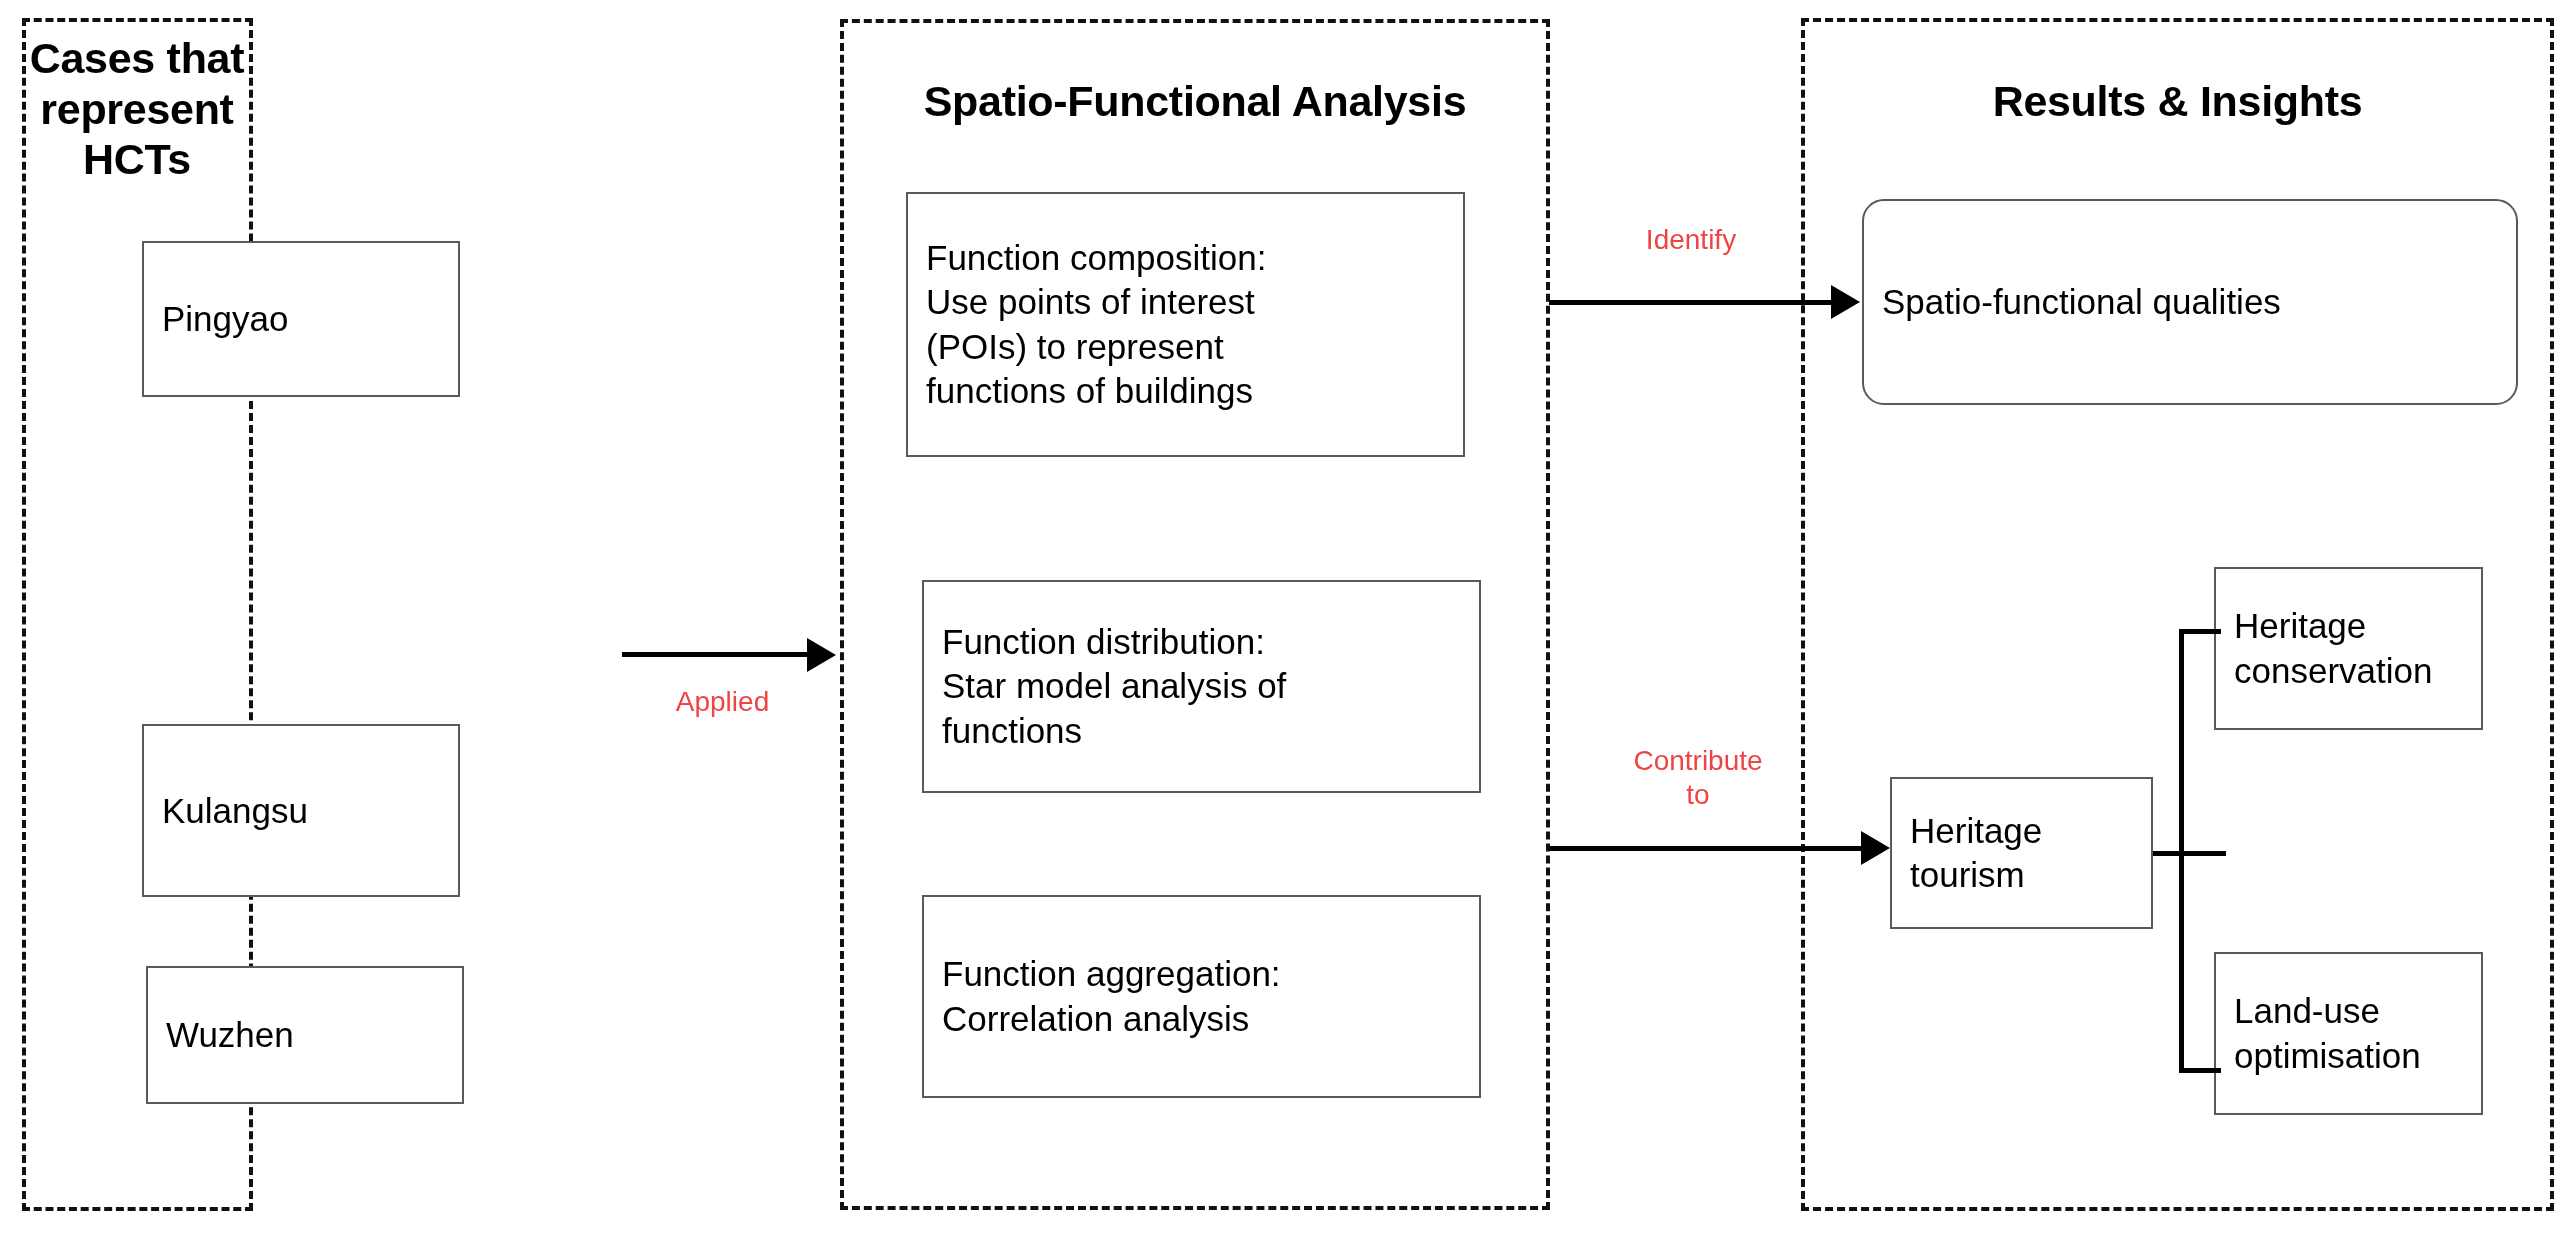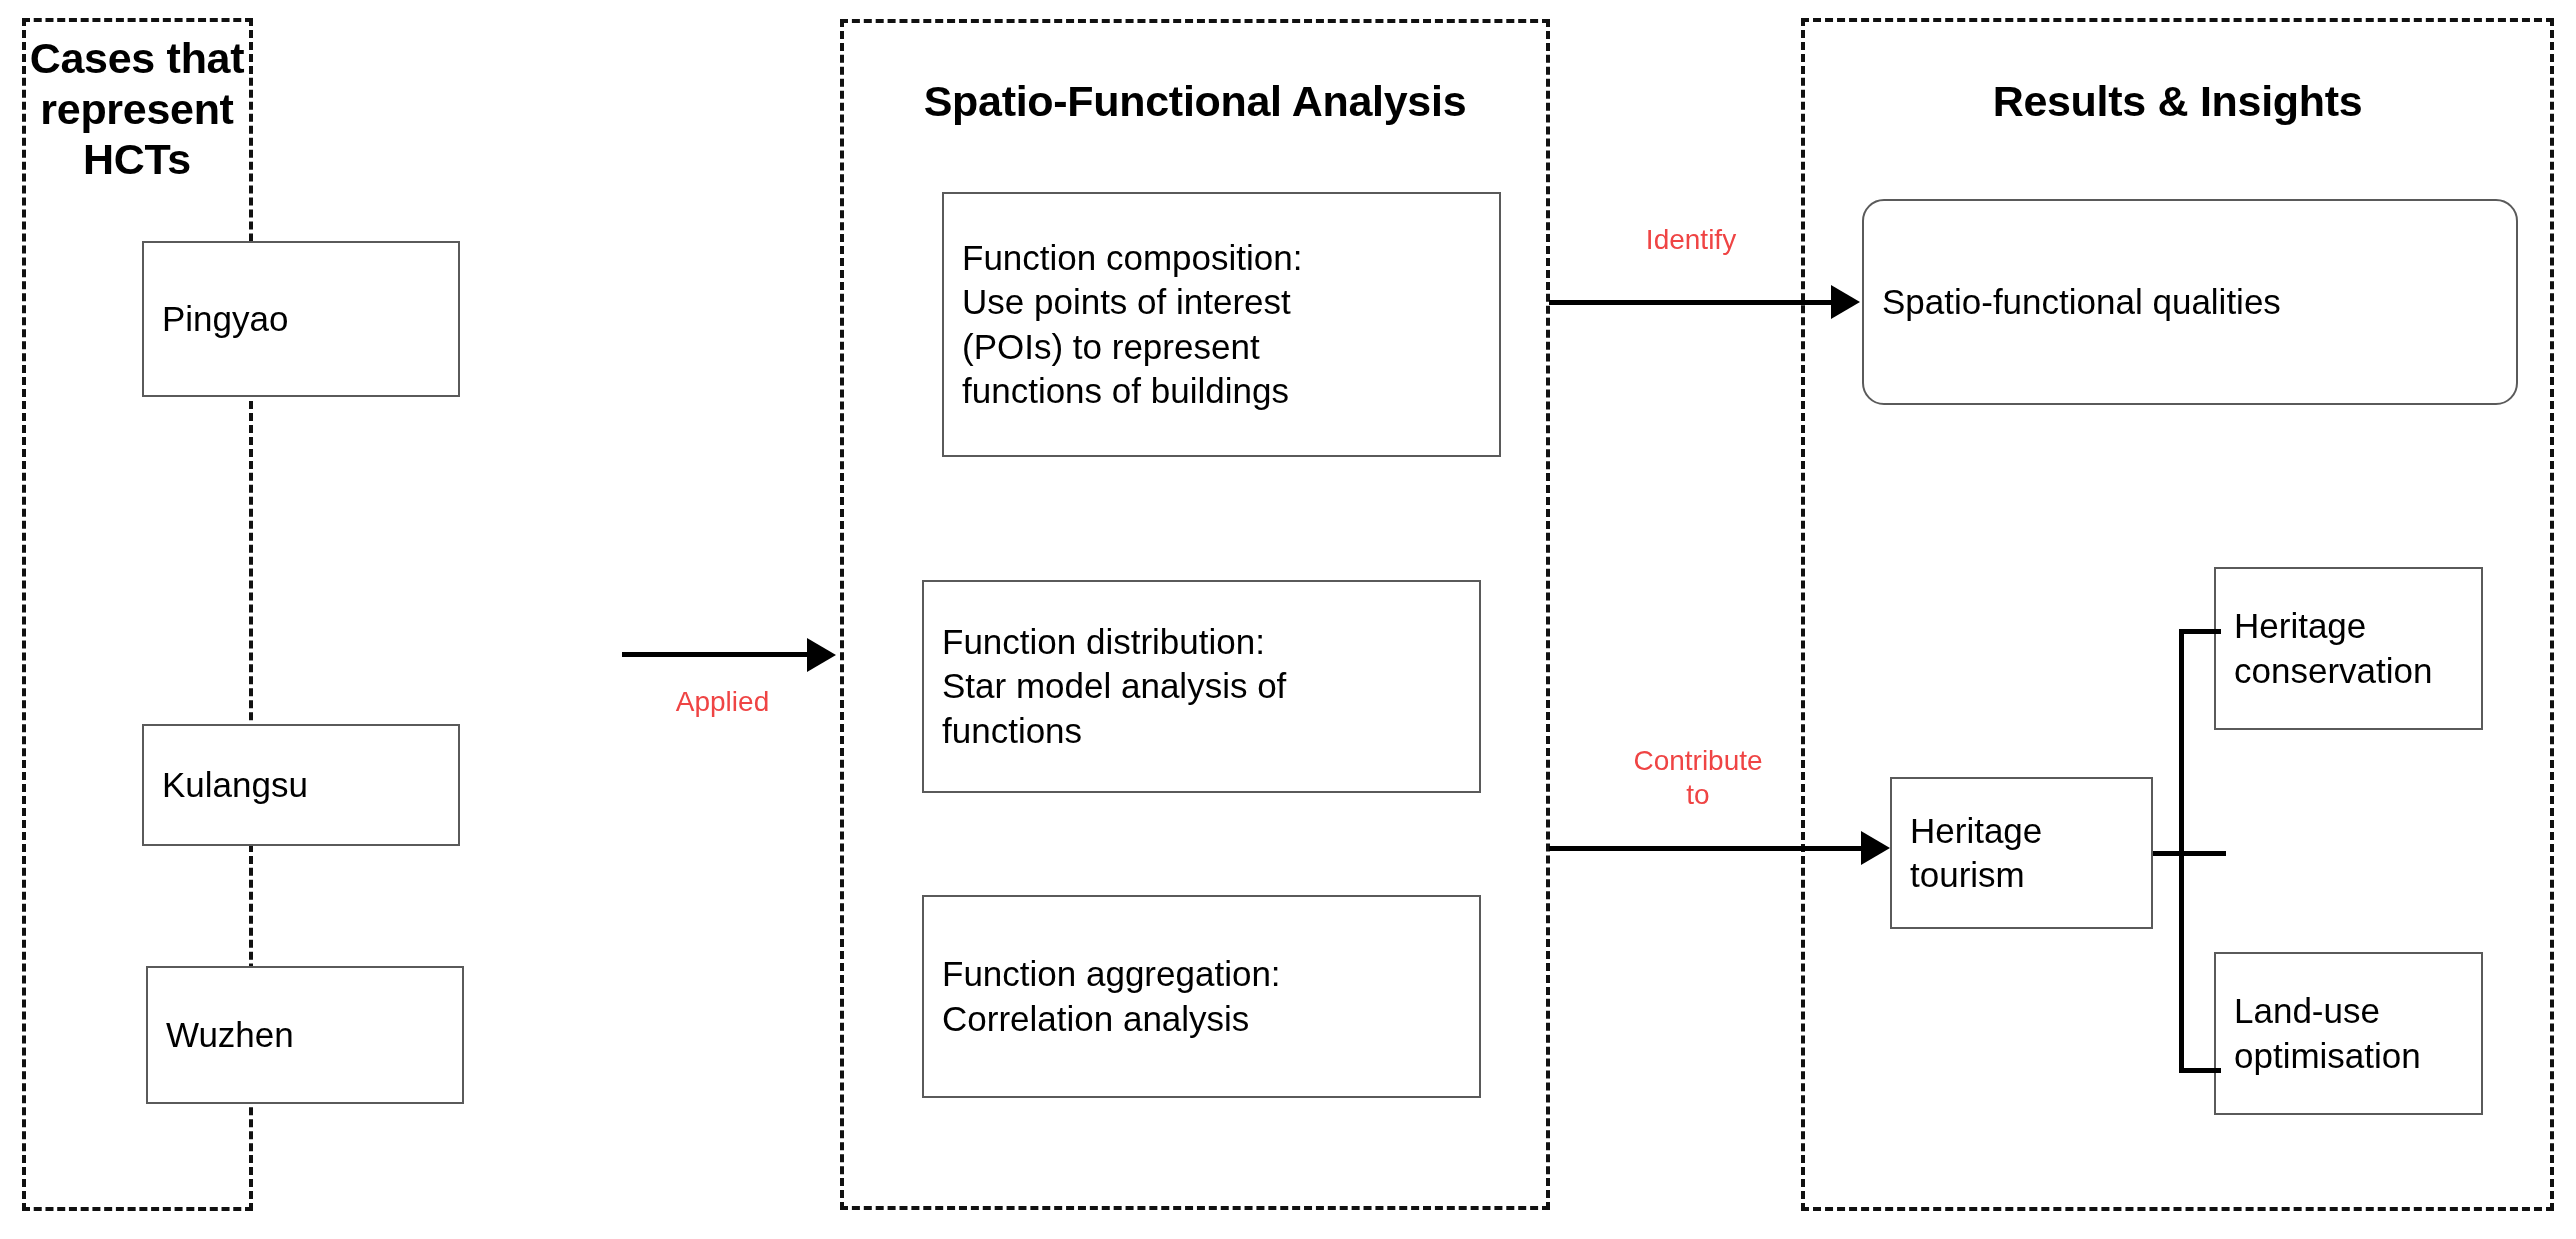--- a/index.html
+++ b/index.html
@@ -94,33 +94,33 @@
   <div class="panel" style="left:21.5px; top:18px; width:231px; height:1193px;"></div>
 
   <div class="panel-title" style="left:7px; top:33px; width:260px;">Cases that
 represent HCTs</div>
 
   <div class="node" style="left:142px; top:241px; width:318px; height:156px;">
     <span class="node-label">Pingyao</span>
   </div>
 
 
-  <div class="node" style="left:142px; top:724px; width:318px; height:122px;">
+  <div class="node" style="left:142px; top:724px; width:318px; height:173px;">
     <span class="node-label">Kulangsu</span>
   </div>
 
   <div class="node" style="left:146px; top:966px; width:318px; height:138px;">
     <span class="node-label">Wuzhen</span>
   </div>
 
   <div class="panel" style="left:840px; top:19.4px; width:710px; height:1191px;"></div>
 
   <div class="panel-title" style="left:840px; top:76px; width:710px;">Spatio-Functional Analysis</div>
 
-  <div class="node multiline" style="left:906px; top:192px; width:559px; height:265px;margin-left:36px;">
+  <div class="node multiline" style="left:906px; top:192px; width:559px; height:265px;">
     <span class="node-label">Function composition:
 Use points of interest
 (POIs) to represent
 functions of buildings</span>
   </div>
 
   <div class="node multiline" style="left:922px; top:580px; width:559px; height:213px;">
     <span class="node-label">Function distribution:
 Star model analysis of
 functions</span>

